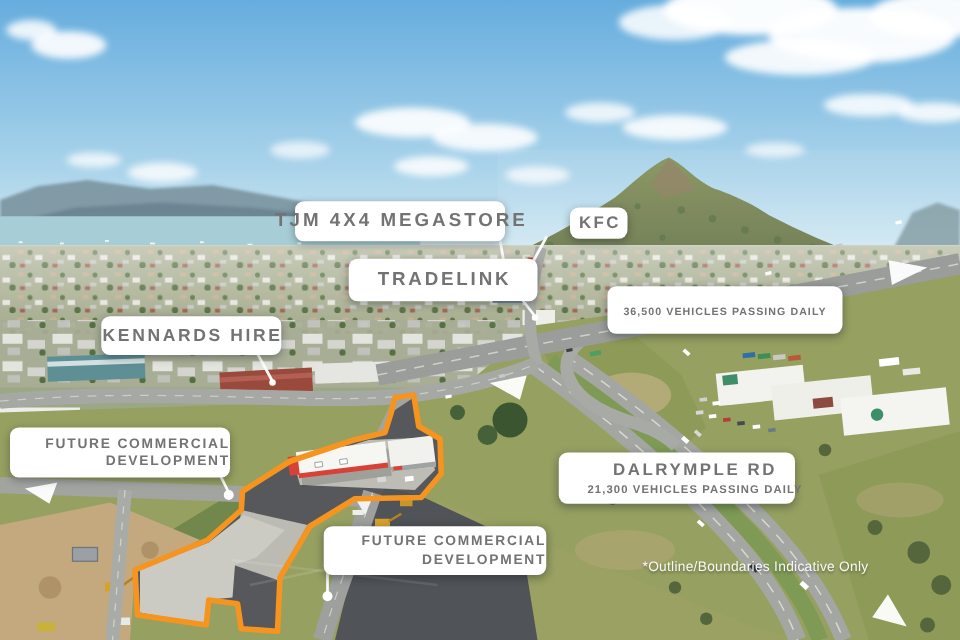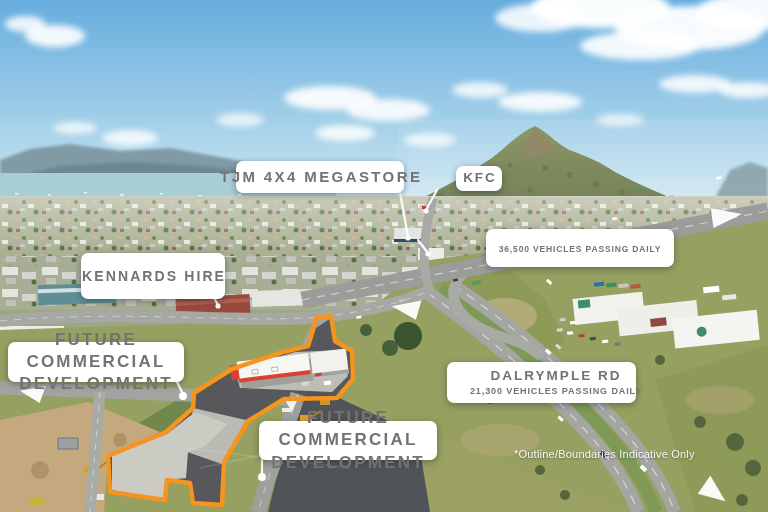--- a/index.html
+++ b/index.html
@@ -9,26 +9,26 @@
   .callout{position:absolute;background:#ffffff;border-radius:7px;
            box-shadow:0 2px 7px rgba(15,25,35,.38);
            color:#737373;font-weight:700;display:flex;flex-direction:column;
            align-items:center;justify-content:center;text-align:center;
            box-sizing:border-box;line-height:1.2;z-index:4;}
   .c-title{white-space:nowrap;}
   .c-sub{white-space:nowrap;margin-top:2px;}
   .c-tjm{left:236px;top:161px;width:168px;height:32px;font-size:15px;letter-spacing:.16em;padding-left:.16em;}
   .c-kfc{left:424px;top:166px;width:46px;height:25px;font-size:13.5px;letter-spacing:.14em;padding-left:.14em;margin-left:32px;}
   .c-tradelink{left:279px;top:207px;width:151px;height:34px;font-size:15px;letter-spacing:.15em;padding-left:.15em;}
-  .c-kennards{left:81px;top:253px;width:144px;height:46px;font-size:14px;letter-spacing:.15em;padding-left:.15em;}
+  .c-kennards{left:81px;top:253px;width:144px;height:31px;font-size:14px;letter-spacing:.15em;padding-left:.15em;}
   .c-woolcock{left:486px;top:229px;width:188px;height:38px;font-size:13px;letter-spacing:.15em;}
   .c-woolcock .c-sub{font-size:8.5px;letter-spacing:.1em;}
   .c-dalrymple{left:447px;top:362px;width:189px;height:41px;font-size:13.5px;letter-spacing:.15em;padding-left:29px;}
   .c-dalrymple .c-sub{font-size:9px;letter-spacing:.1em;}
-  .c-future{font-size:17px;letter-spacing:.13em;line-height:1.3;}
+  .c-future{font-size:11px;letter-spacing:.13em;line-height:1.3;align-items:flex-end;}
   .c-future-left{left:8px;top:342px;width:176px;height:40px;}
   .c-future-bottom{left:259px;top:421px;width:178px;height:39px;}
   .disclaimer{position:absolute;left:514px;top:448px;z-index:4;color:rgba(255,255,255,.95);
               font-size:11px;letter-spacing:.02em;font-weight:400;
               text-shadow:0 1px 2px rgba(0,0,0,.35);white-space:nowrap;}
 </style>
 </head>
 <body>
 
 <div class="stage">
@@ -351,20 +351,23 @@
     <polygon points="700,482 728,492 702,504" transform="rotate(40 714 493)" opacity=".95"></polygon>
   </g>
 </svg>
 
 <div class="callout c-tjm">
   <span class="c-title">TJM 4X4 MEGASTORE</span>
 </div>
 <div class="callout c-kfc">
   <span class="c-title">KFC</span>
 </div>
+<div class="callout c-tradelink">
+  <span class="c-title">TRADELINK</span>
+</div>
 <div class="callout c-kennards">
   <span class="c-title">KENNARDS HIRE</span>
 </div>
 <div class="callout c-woolcock">
   <span class="c-sub">36,500 VEHICLES PASSING DAILY</span>
 </div>
 <div class="callout c-dalrymple">
   <span class="c-title">DALRYMPLE RD</span>
   <span class="c-sub">21,300 VEHICLES PASSING DAILY</span>
 </div>

